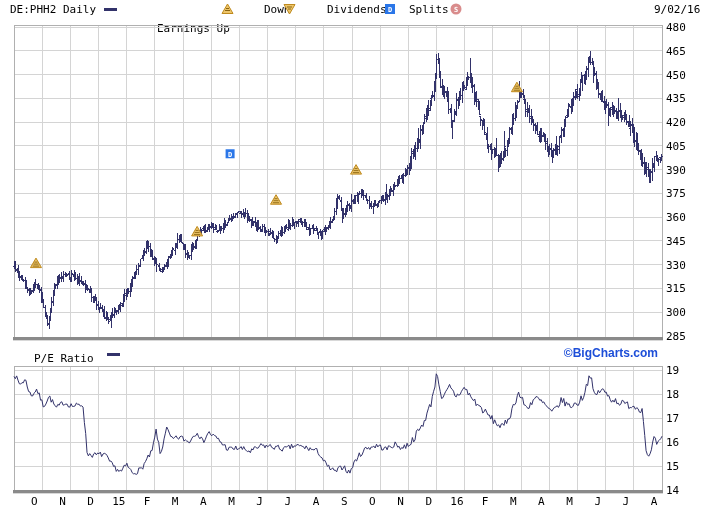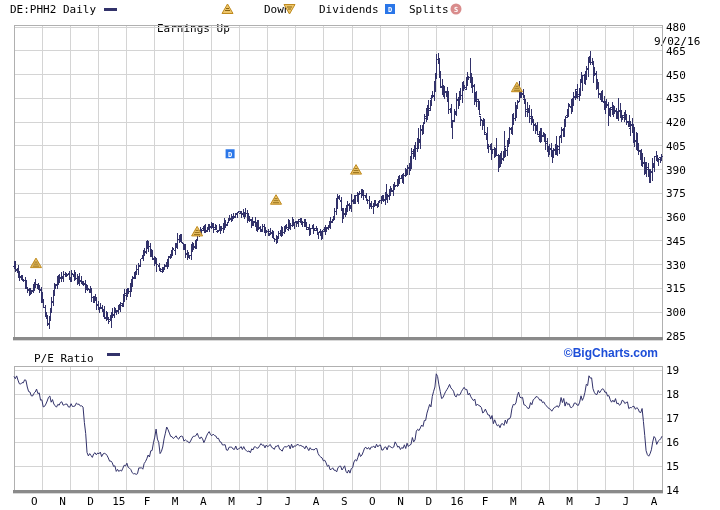--- a/index.html
+++ b/index.html
@@ -30,37 +30,37 @@
     </span>
 
     <span class="hlabel" style="left:240px;top:3px;padding-left:24px;">Down</span>
     <span class="icon" style="left:283px;top:3px;">
       <svg width="13" height="12">
         <path d="M1 1.5 L12 1.5 L6.5 11 Z" fill="#edc56a" stroke="#bf8a1e" stroke-width="1"></path>
         <path d="M4 4 h5 M5 6 h3" stroke="#8a6410" stroke-width="1" fill="none"></path>
       </svg>
     </span>
 
-    <span class="hlabel" style="left:319px;top:3px;">Dividends</span>
+    <span class="hlabel" style="left:327px;top:3px;">Dividends</span>
     <span class="icon" style="left:385px;top:4px;">
       <svg width="10" height="10">
         <rect x="0" y="0" width="10" height="10" fill="#2a76e8"></rect>
         <text x="5" y="8" text-anchor="middle" font-family="DejaVu Sans Mono,monospace" font-size="7" font-weight="bold" fill="#fff">D</text>
       </svg>
     </span>
 
     <span class="hlabel" style="left:409px;top:3px;">Splits</span>
     <span class="icon" style="left:450px;top:3px;">
       <svg width="12" height="12">
         <circle cx="6" cy="6" r="5.5" fill="#d98c8c"></circle>
         <text x="6" y="8.5" text-anchor="middle" font-family="DejaVu Sans Mono,monospace" font-size="7" font-weight="bold" fill="#fff">S</text>
       </svg>
     </span>
 
-    <span class="hlabel" style="left:654px;top:3px;margin-top:32px;">9/02/16</span>
+    <span class="hlabel" style="left:654px;top:3px;">9/02/16</span>
   </div>
 
   <div>
     <span class="hlabel" style="left:34px;top:352px;">P/E Ratio</span>
     <span class="swatch" style="left:107px;top:353px;"></span>
     <span class="watermark" style="top:346px;">©BigCharts.com</span>
   </div>
 
   <svg id="chart-svg" width="720" height="510">
       <g>

